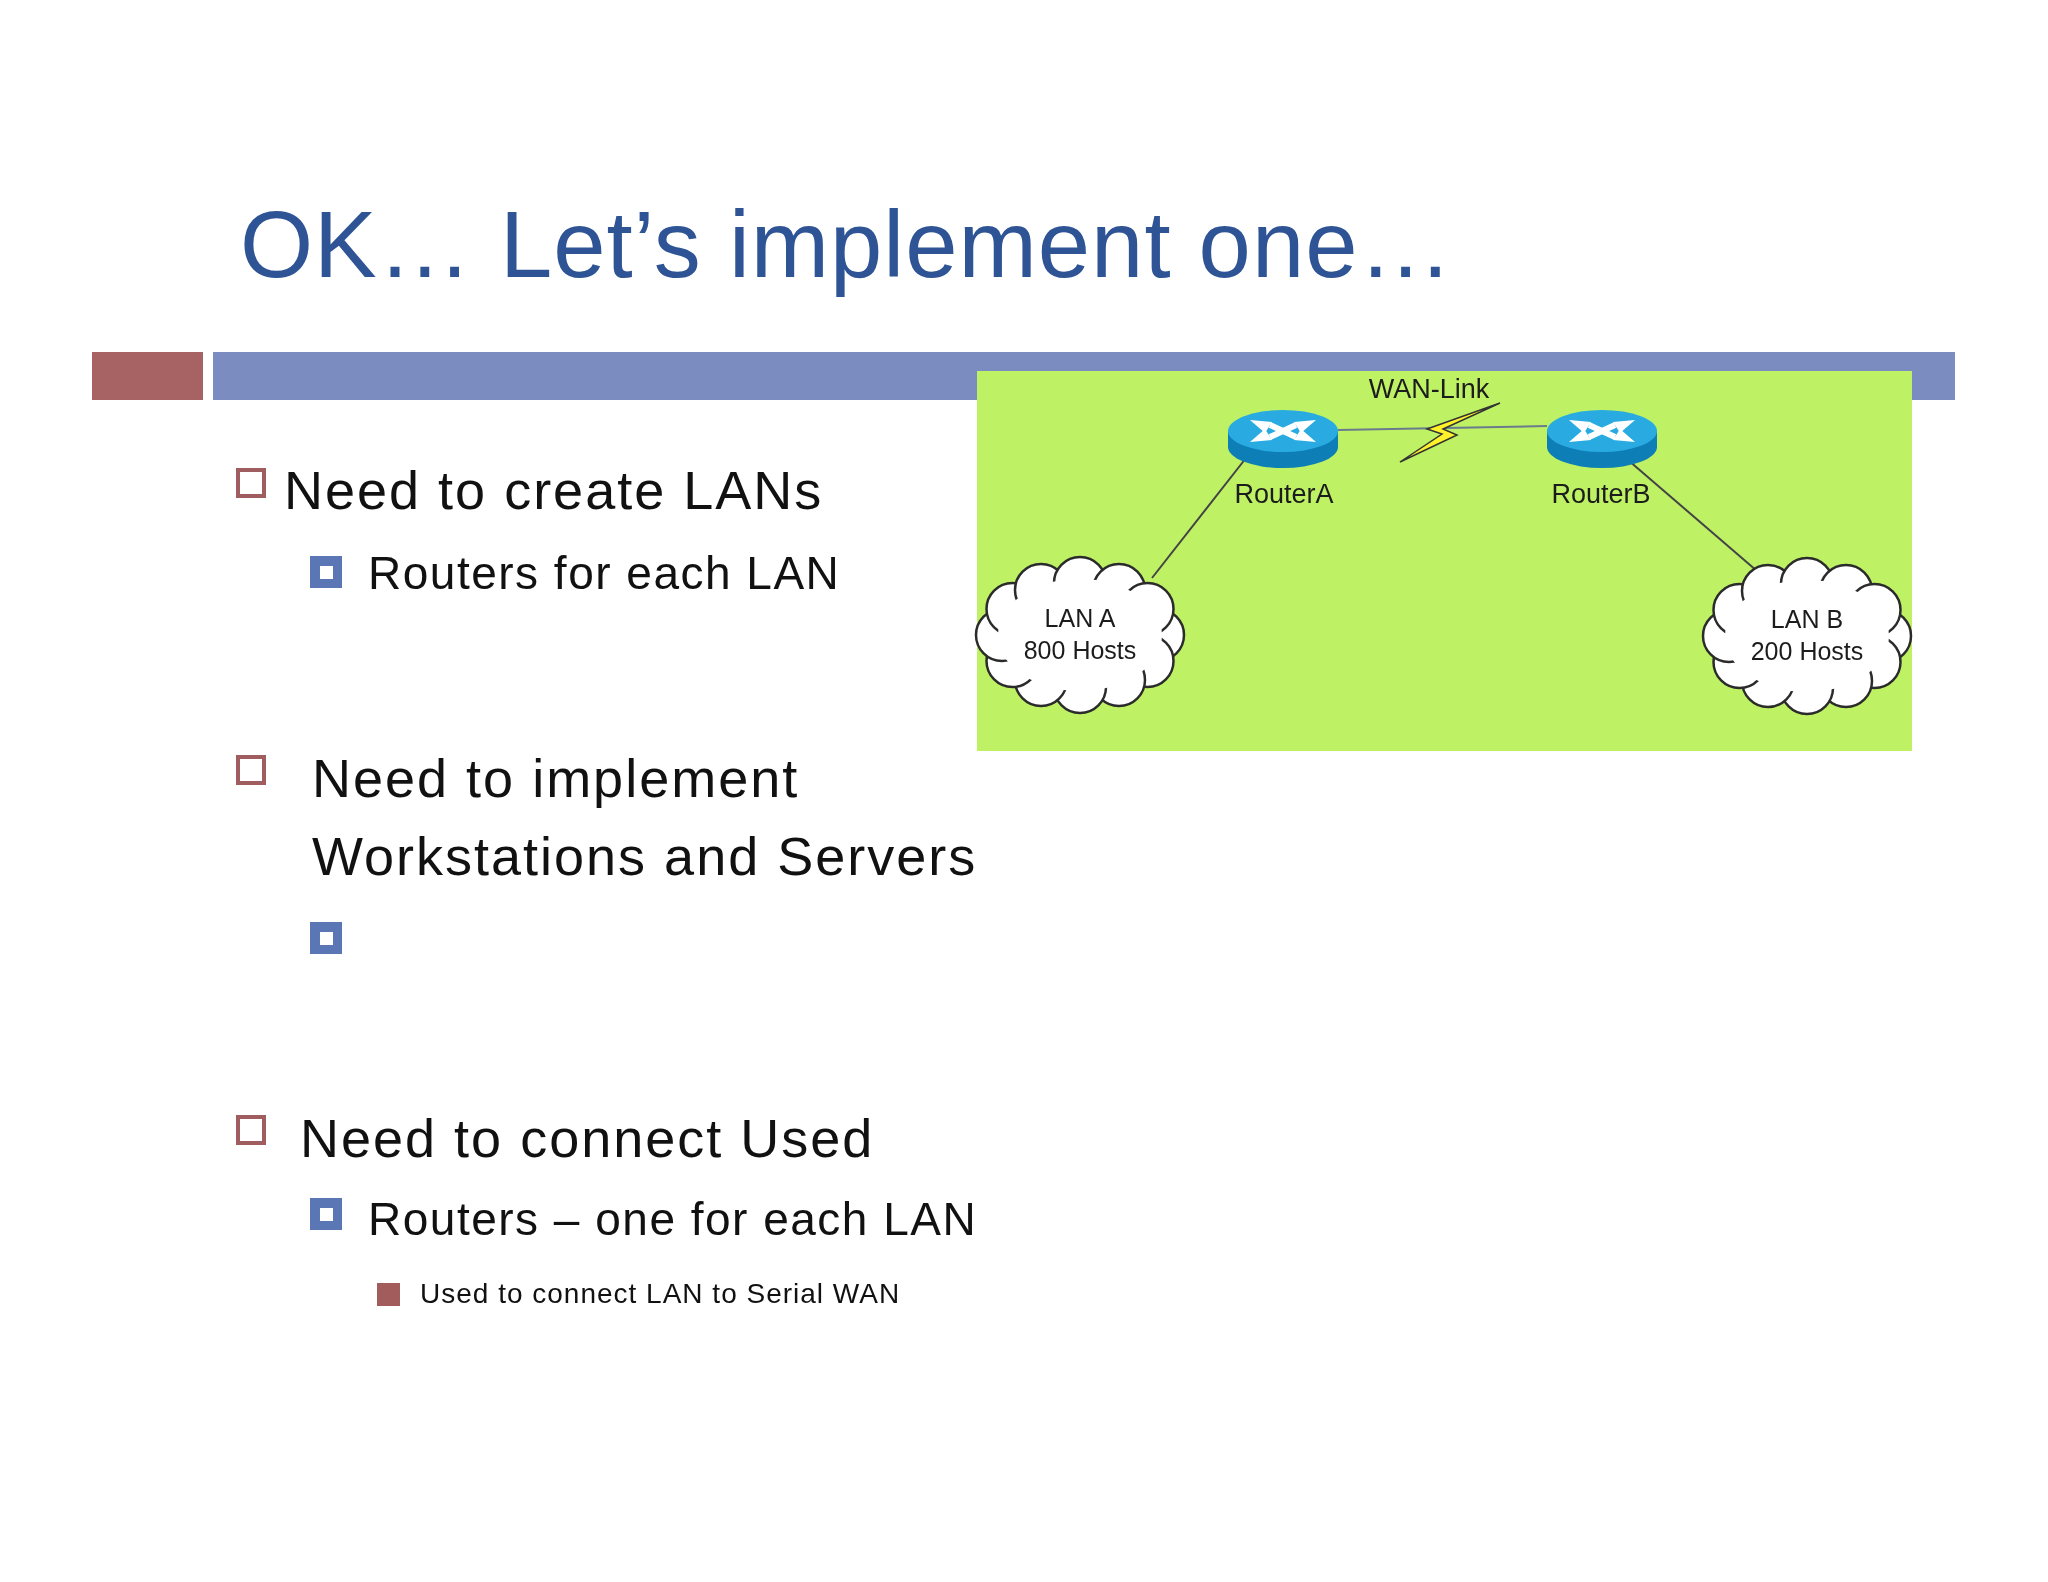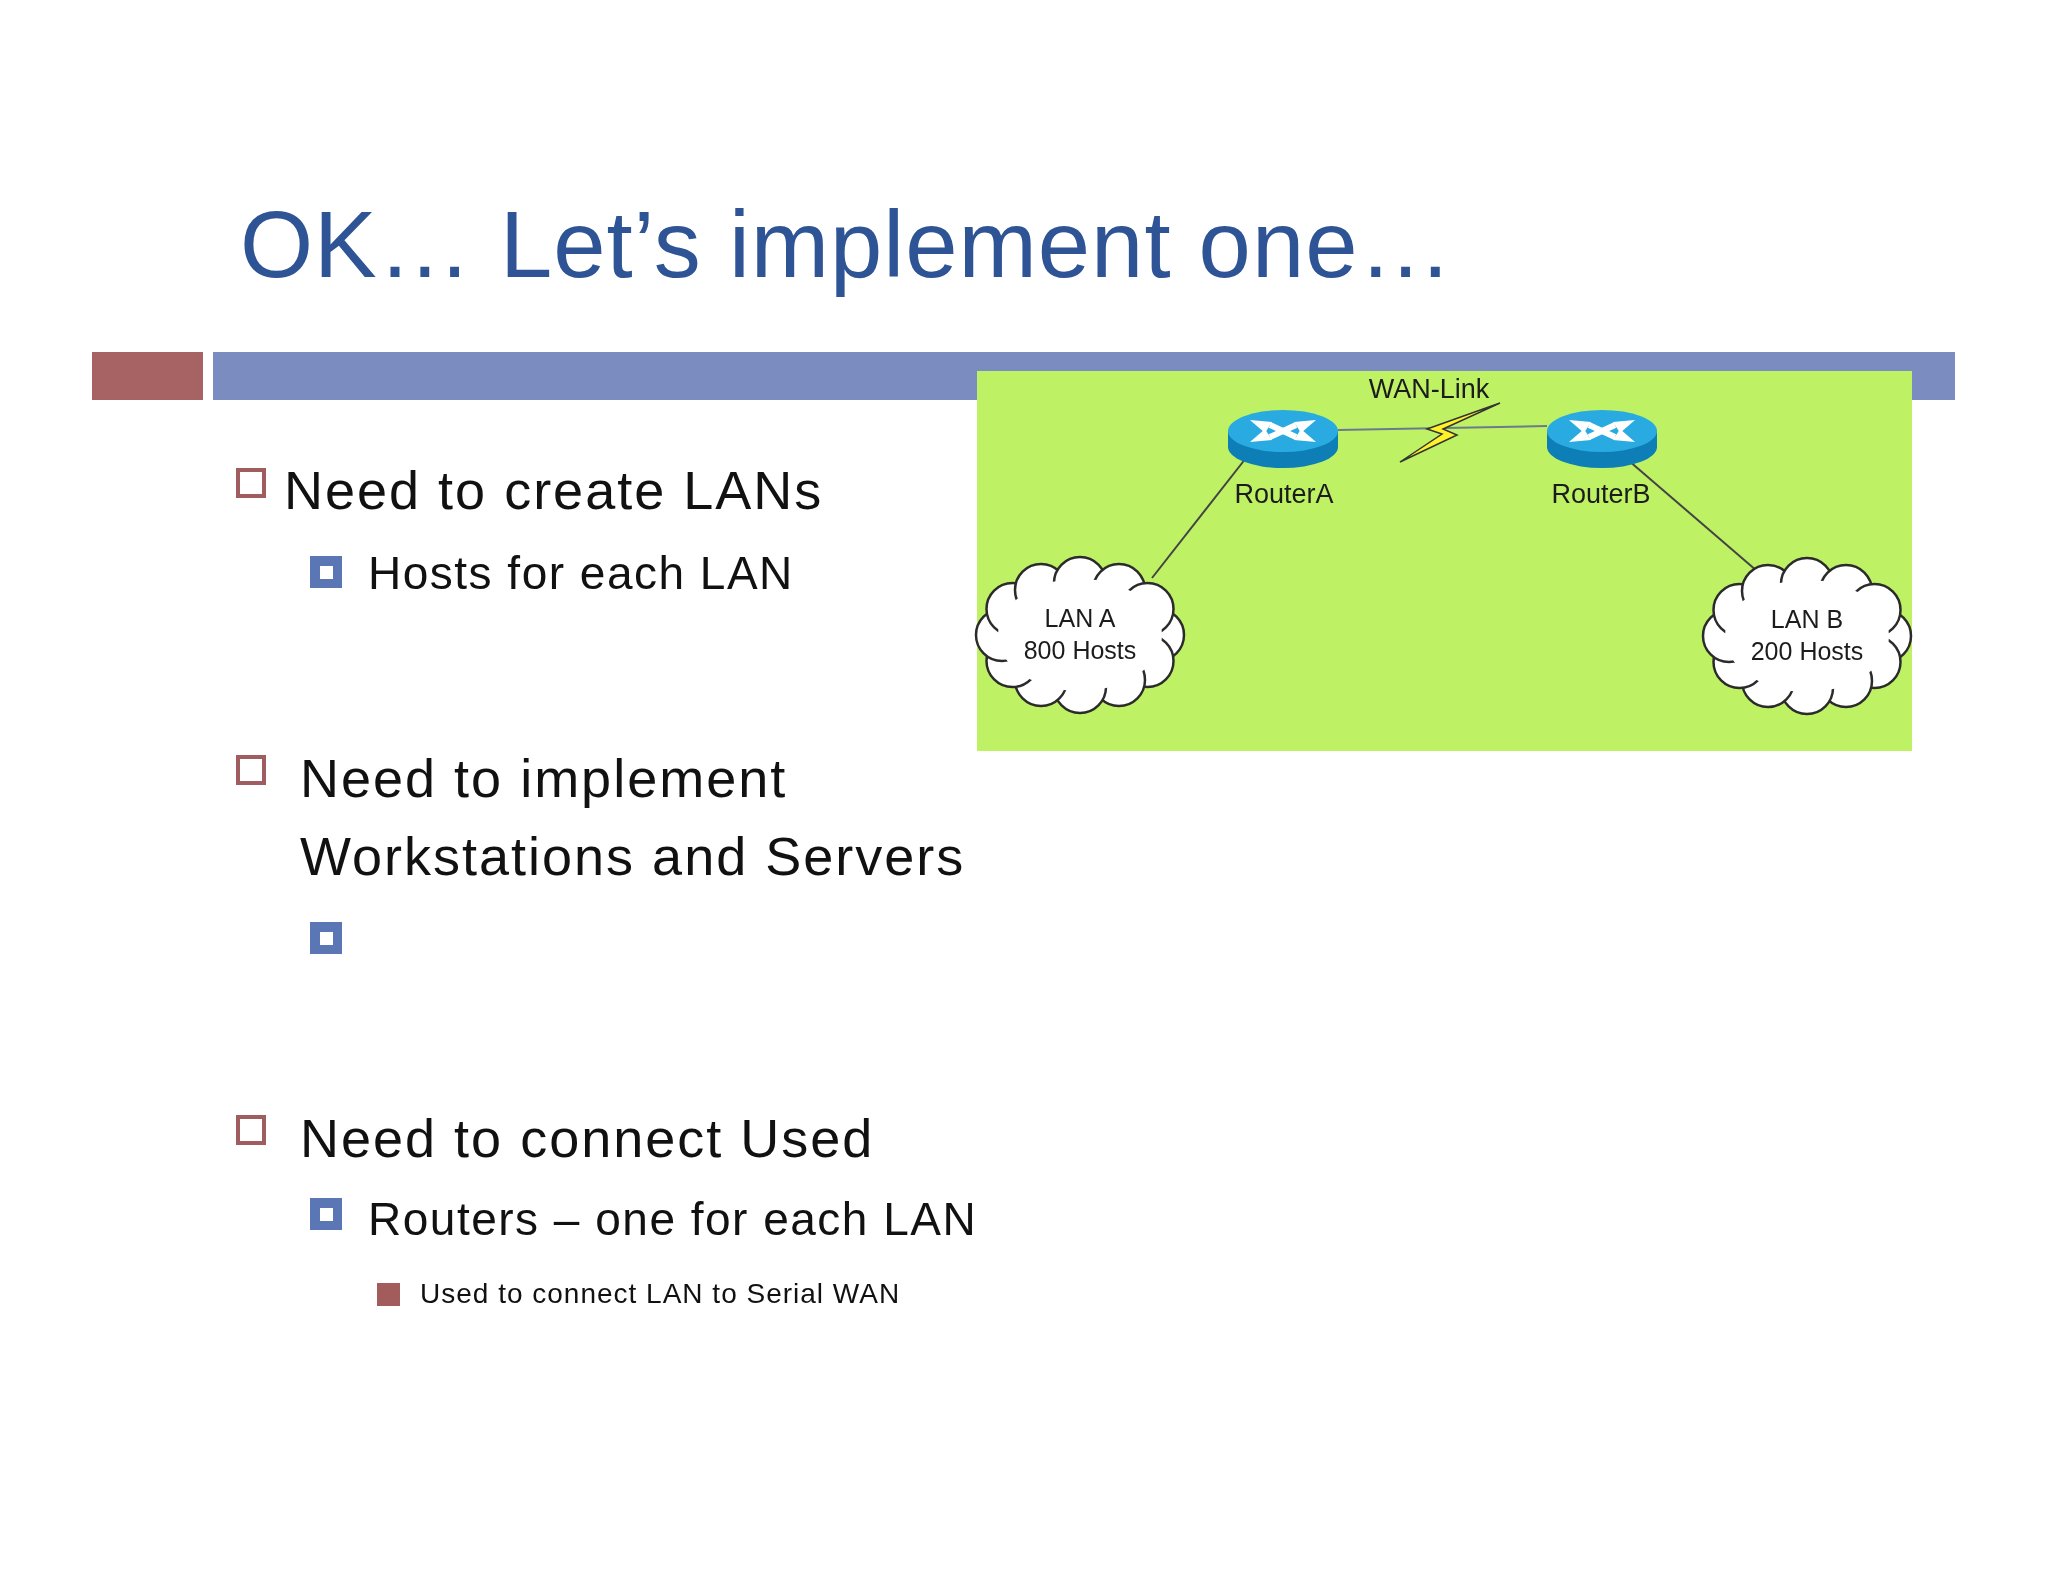--- a/index.html
+++ b/index.html
@@ -13,21 +13,21 @@
   }
   .bar-maroon{position:absolute;left:92px;top:352px;width:111px;height:48px;background:#A76264;}
   .bar-blue{position:absolute;left:213px;top:352px;width:1742px;height:48px;background:#7B8CC1;}
   .diagram-panel{position:absolute;left:977px;top:371px;width:935px;height:380px;background:#bef264;}
   .diagram-panel svg{overflow:visible;display:block;}
   .bullet1{position:absolute;width:30px;height:30px;border:4px solid #A05D5F;background:#ffffff;box-sizing:border-box;}
   .bullet2{position:absolute;width:32px;height:32px;background:#5B76B4;display:flex;align-items:center;justify-content:center;}
   .bullet2 .hole{width:13px;height:13px;background:#ffffff;}
   .bullet3{position:absolute;width:23px;height:23px;background:#A25C5C;}
   .t-l1{position:absolute;font-size:54px;letter-spacing:2px;line-height:1.44;color:#111111;white-space:nowrap;}
-  .t-l1.wrap{white-space:normal;width:780px;}
+  .t-l1.wrap{white-space:normal;width:780px;margin-left:12px;}
   .t-l2{position:absolute;font-size:46px;letter-spacing:1.5px;color:#111111;white-space:nowrap;}
   .t-l3{position:absolute;font-size:28px;letter-spacing:1px;color:#111111;white-space:nowrap;}
   text{font-family:"Liberation Sans", sans-serif;fill:#1c1c1c;}
 </style>
 </head>
 <body>
 
 <div class="slide">
 
   <div class="title">OK… Let’s implement one…</div>
@@ -123,21 +123,21 @@
       </g>
     </svg>
   </div>
 
   <div class="bullet1" style="left:236px;top:468px;"></div>
   <div class="t-l1" style="left:284px;top:452px;">Need to create LANs</div>
 
   <div class="bullet2" style="left:310px;top:556px;">
       <span class="hole"></span>
     </div>
-  <div class="t-l2" style="left:368px;top:546px;">Hosts for each LAN</div>
+  <div class="t-l2" style="left:368px;top:546px;">Routers for each LAN</div>
 
   <div class="bullet1" style="left:236px;top:755px;"></div>
   <div class="t-l1 wrap" style="left:300px;top:740px;">Need to implement Workstations and Servers</div>
 
   <div class="bullet2" style="left:310px;top:922px;">
       <span class="hole"></span>
     </div>
 
   <div class="bullet1" style="left:236px;top:1115px;"></div>
   <div class="t-l1" style="left:300px;top:1100px;">Need to connect Used</div>

